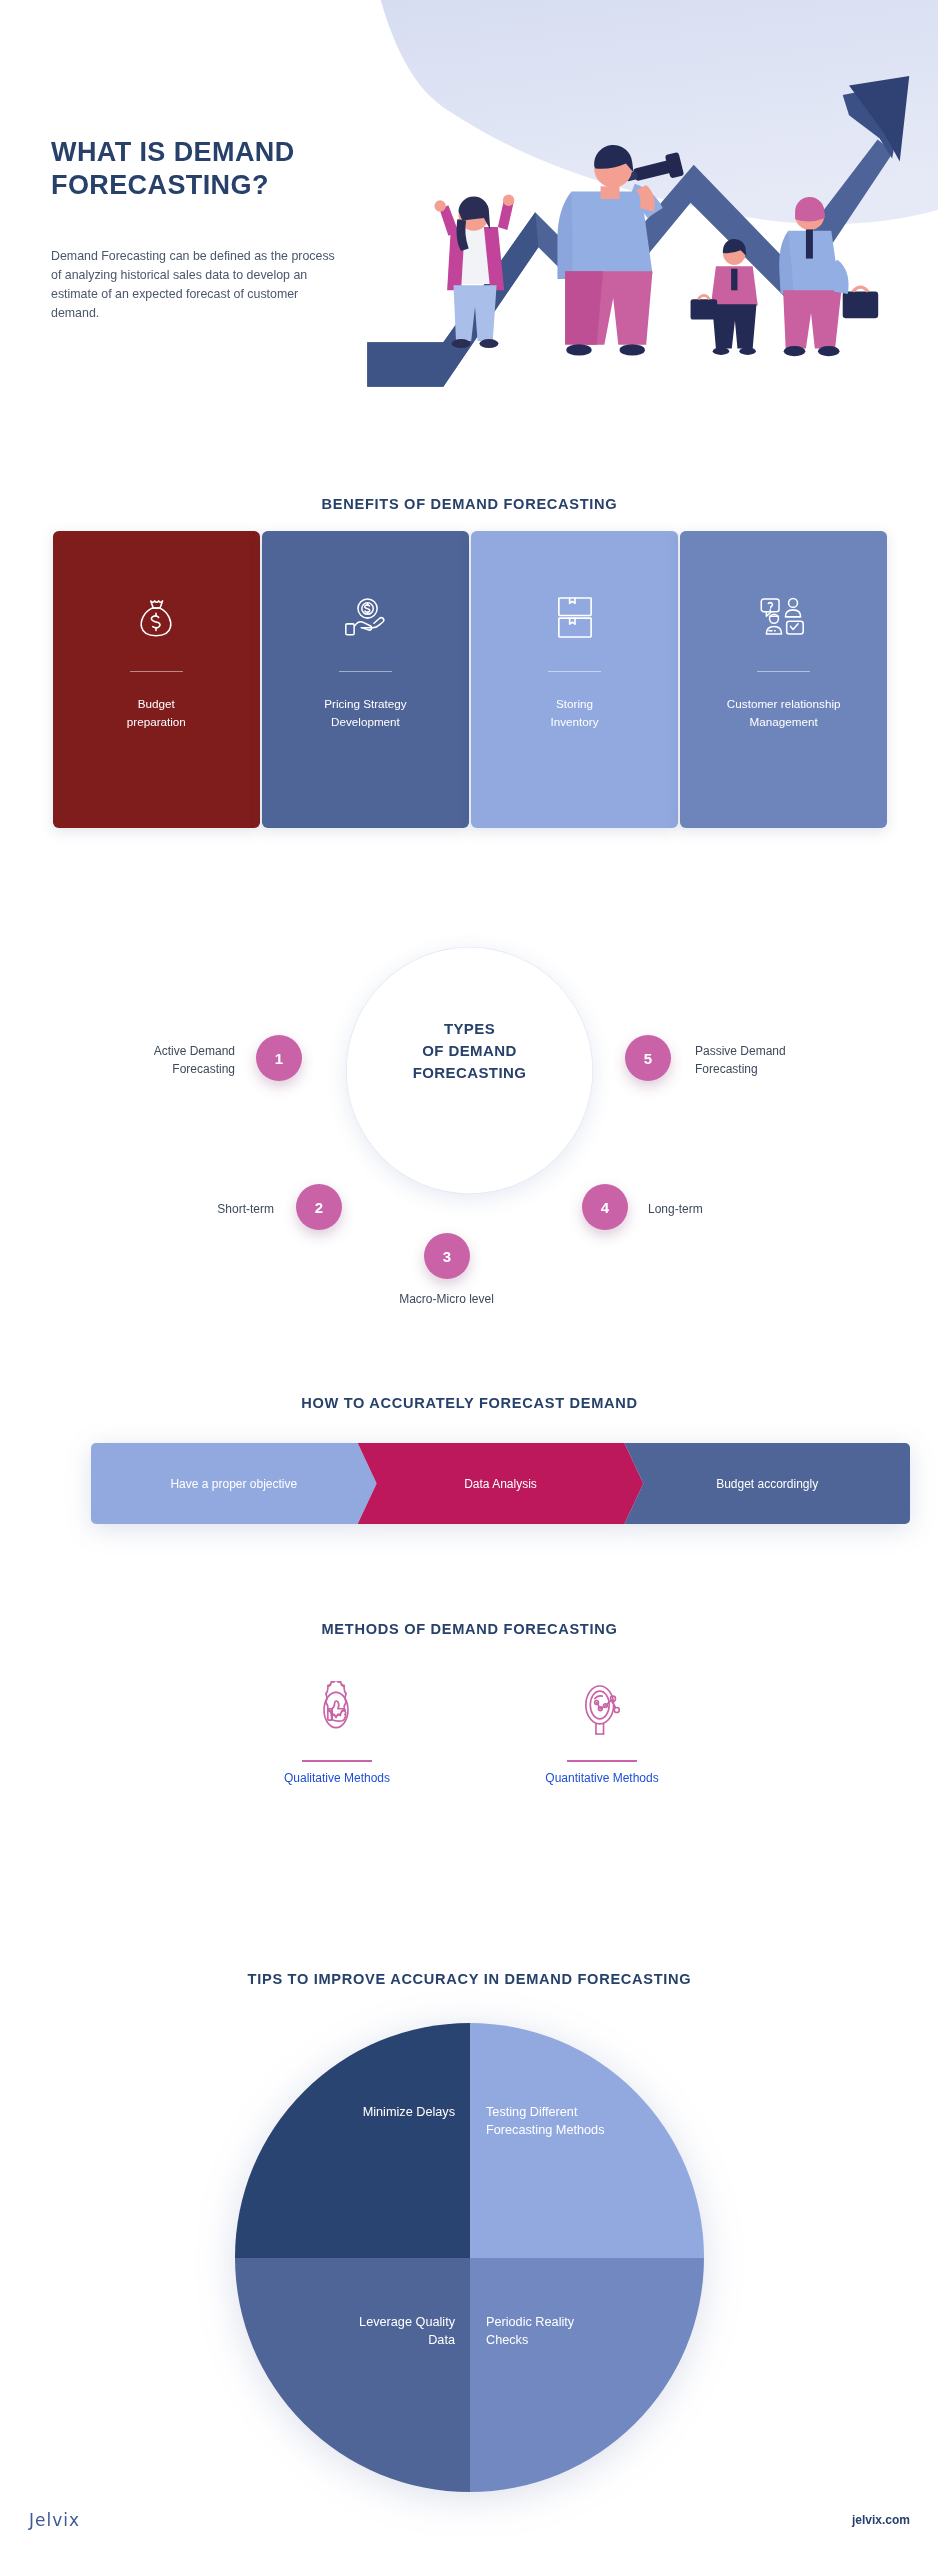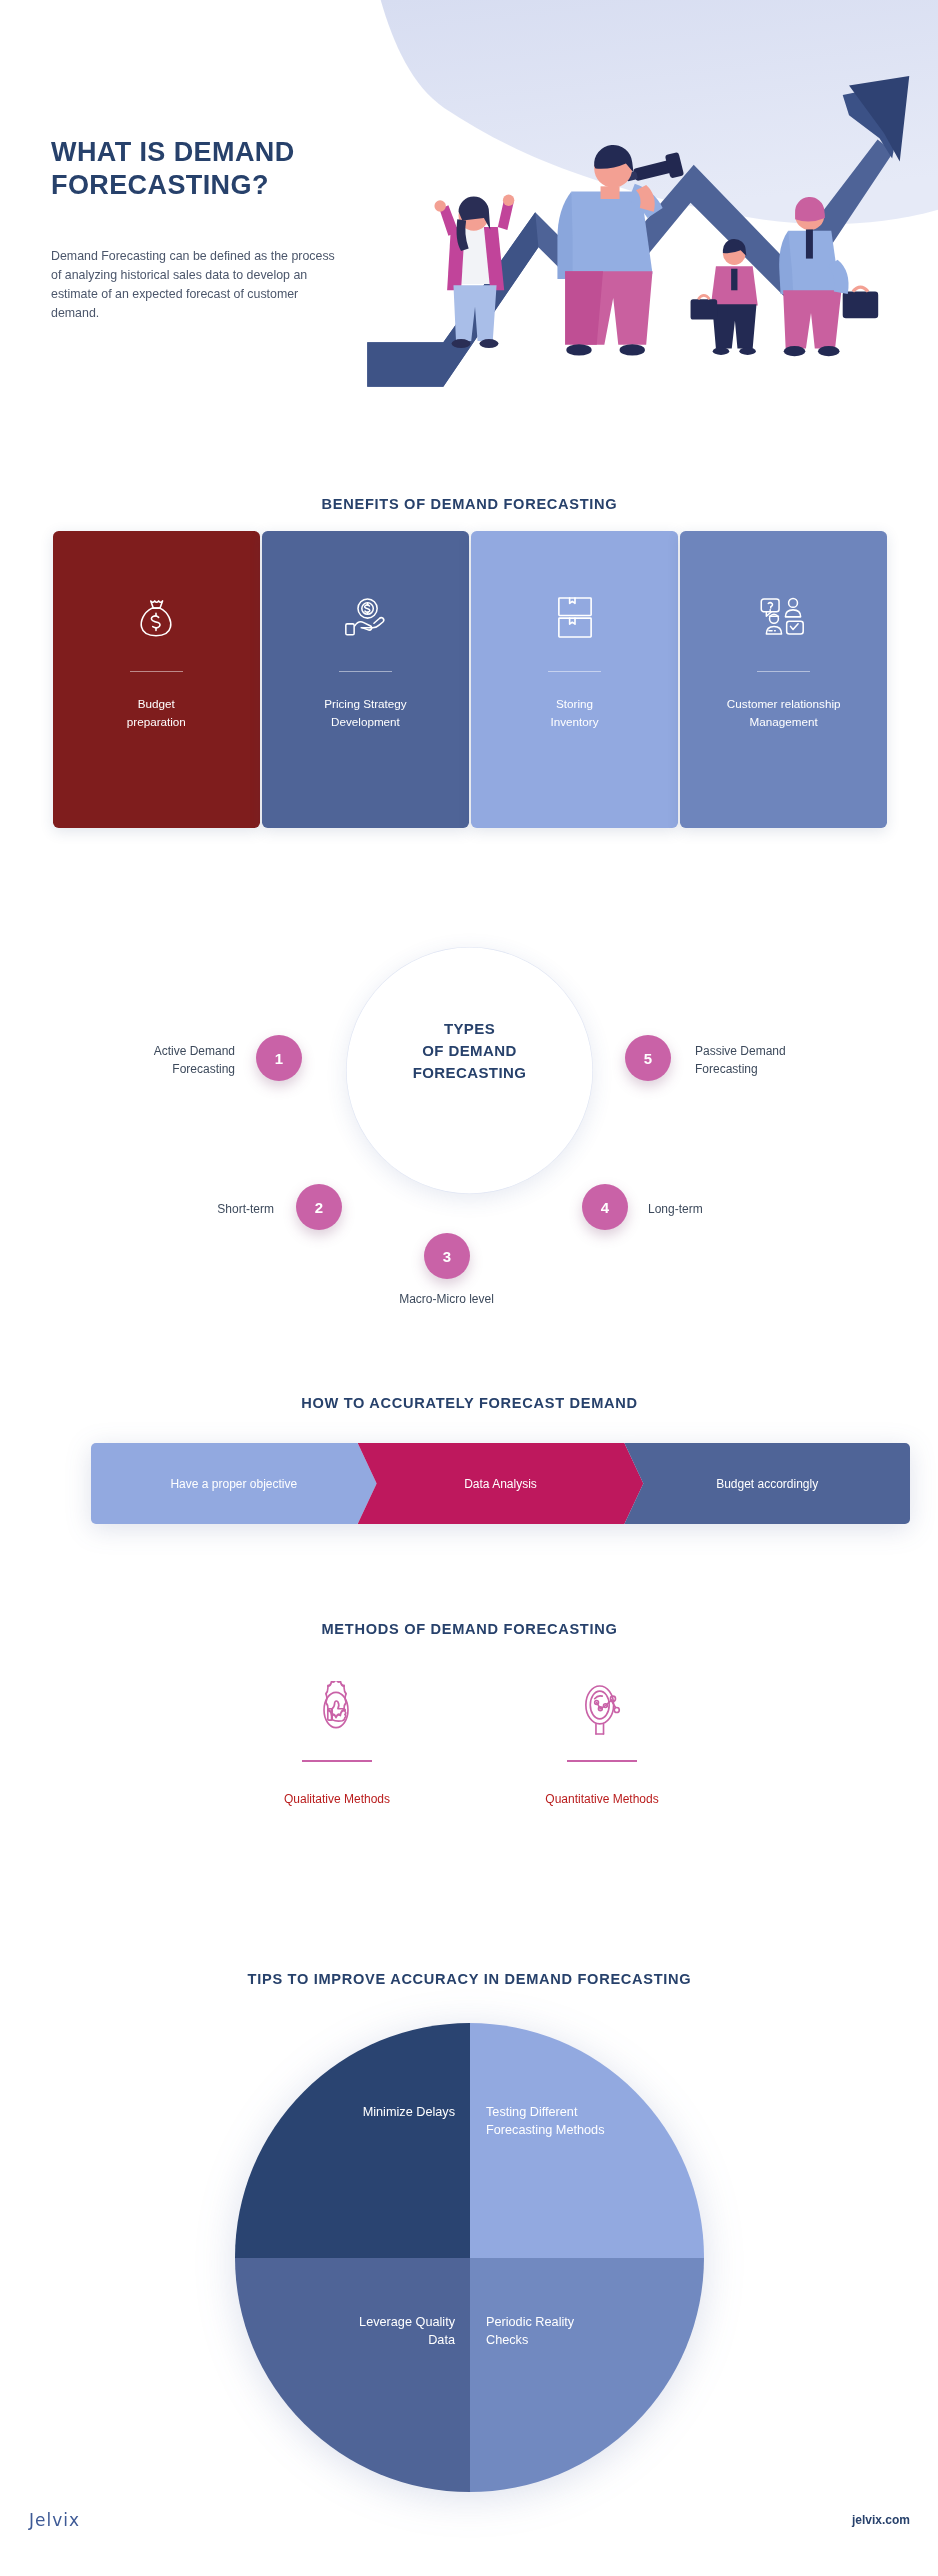--- a/index.html
+++ b/index.html
@@ -184,23 +184,23 @@
     flex-direction: column;
     align-items: center;
   }
   .method .micon { width: 61px; height: 61px; }
   .method .mrule {
     margin-top: 18px;
     width: 70px; height: 1.6px;
     background: #C962A7;
   }
   .method .mlabel {
-    margin-top: 30px;
+    margin-top: 9px;
     font-size: 12px;
-    color: #b91c1c;
+    color: #1d4ed8;
     text-align: center;
   }
 
   
   .pie-wrap {
     position: absolute;
     left: 235px; top: 2023px;
     width: 469px; height: 469px;
   }
   .pie {

